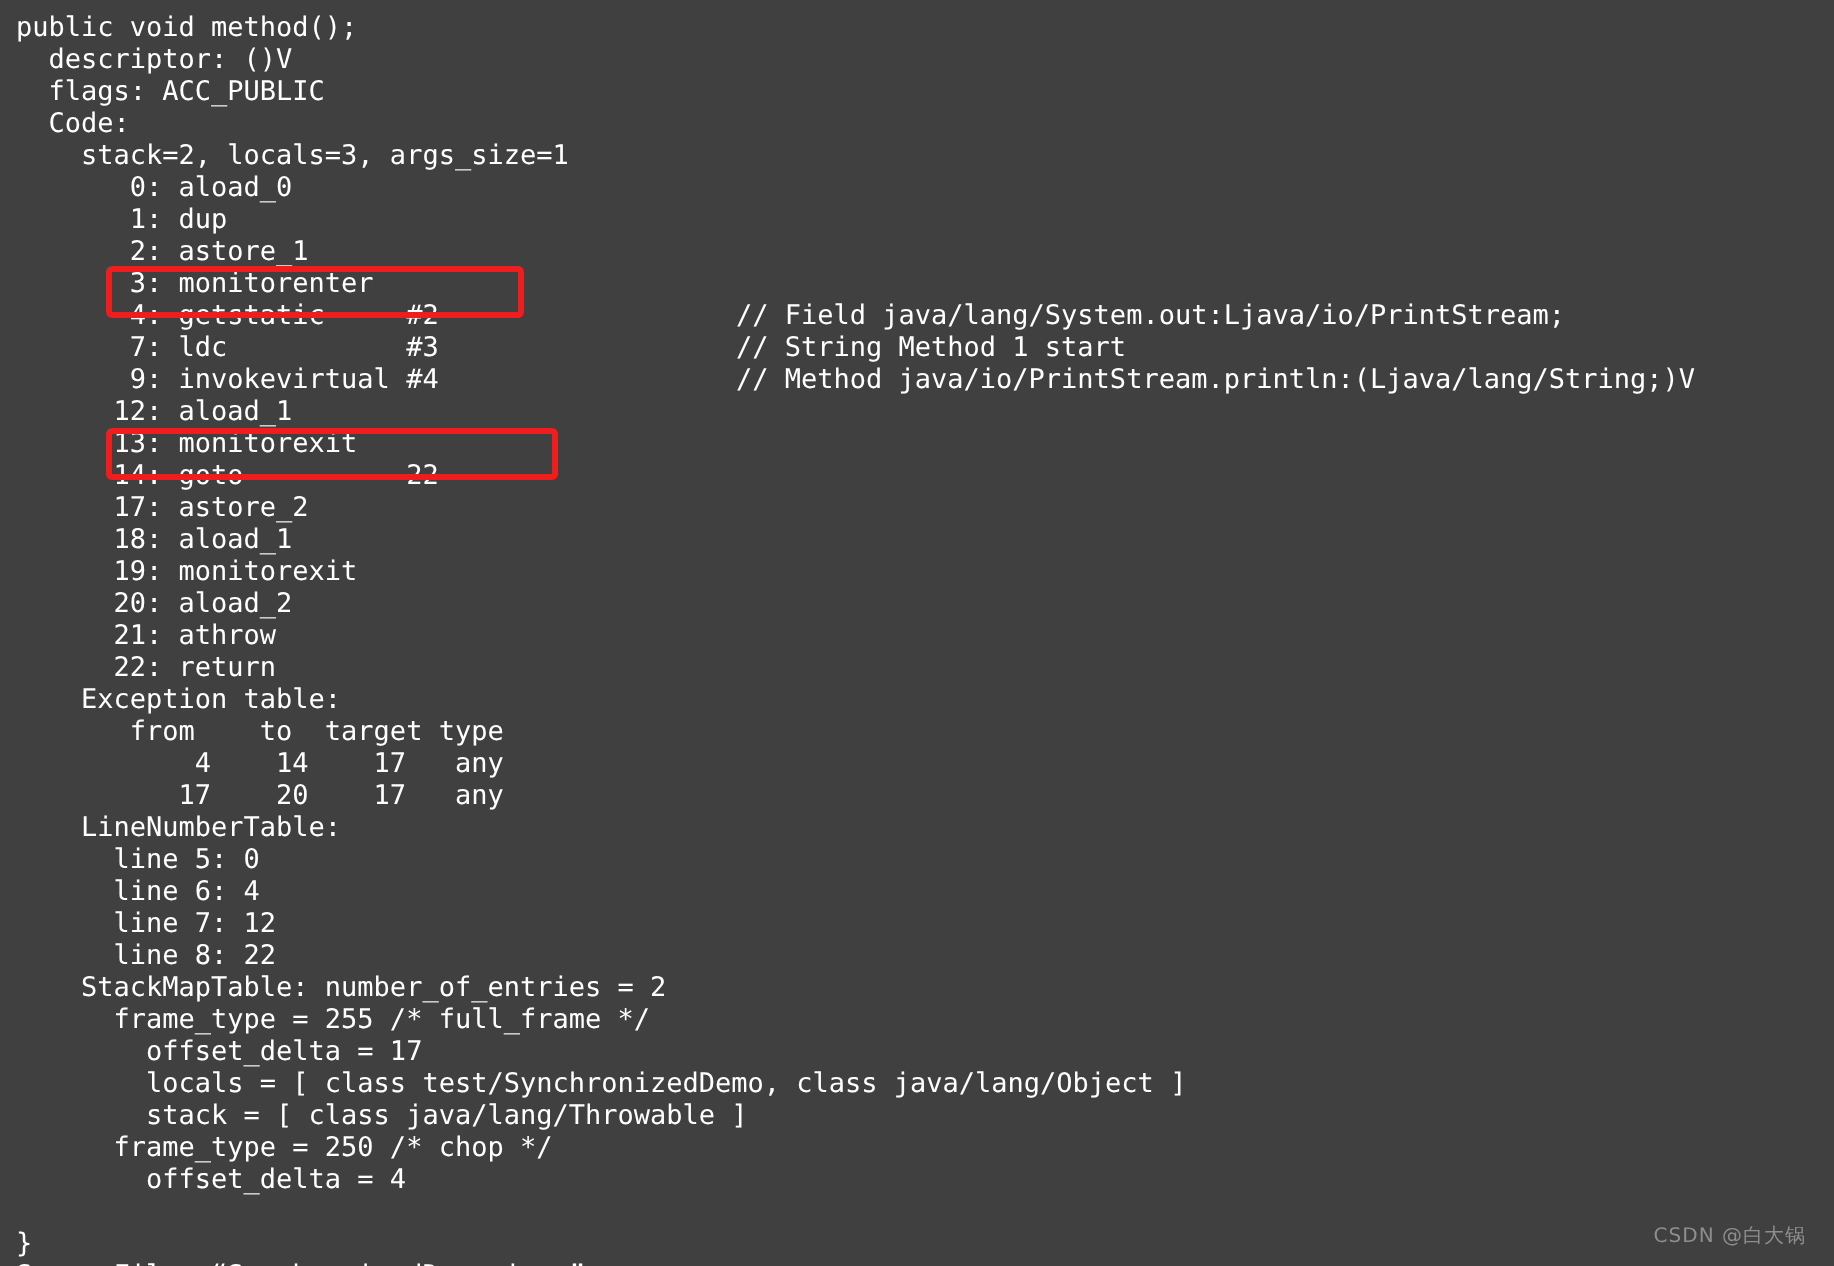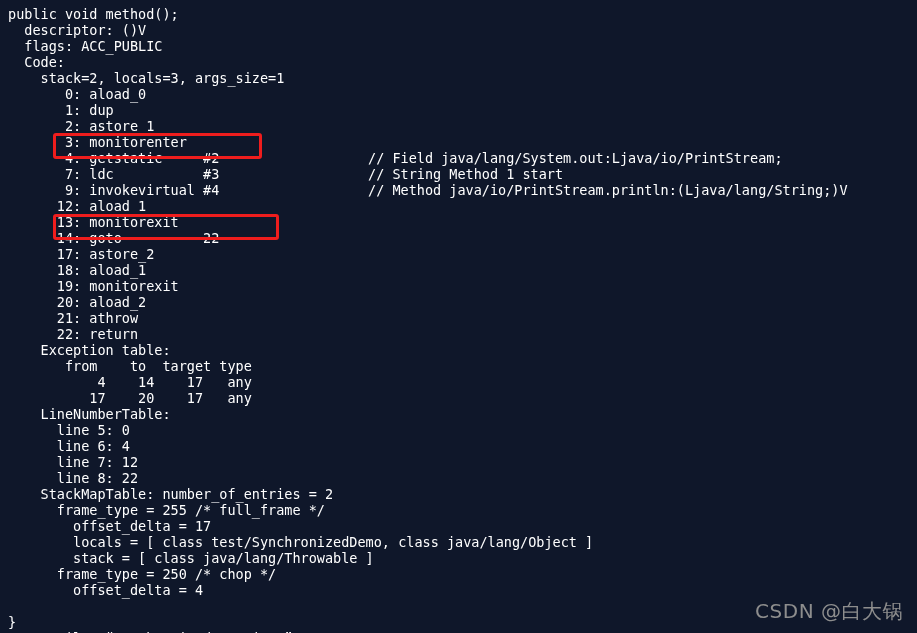--- a/index.html
+++ b/index.html
@@ -14,21 +14,21 @@
     position: relative;
     font-family: "DejaVu Sans Mono", "Liberation Mono", monospace;
   }
 
   #terminal {
     position: absolute;
     left: 0;
     top: 0;
     width: 917px;
     height: 633px;
-    background: #0f172a;
+    background: #404040;
   }
 
   .code-layer {
     position: absolute;
     left: 0;
     top: 0;
     width: 917px;
     height: 633px;
     padding: 0;
     margin: 0;
@@ -75,21 +75,21 @@
     background: transparent;
     pointer-events: none;
   }
 
   .watermark {
     position: absolute;
     right: 14px;
     bottom: 8px;
     color: #8d8d8d;
     font-family: "DejaVu Sans", "Liberation Sans", sans-serif;
-    font-size: 20px;
+    font-size: 10px;
     letter-spacing: 0.5px;
     white-space: pre;
   }
 </style>
 </head>
 <body>
 
 <div id="terminal">
 
   <pre class="code-layer" id="code-layer"><span class="code-line">public void method();</span><span class="code-line">  descriptor: ()V</span><span class="code-line">  flags: ACC_PUBLIC</span><span class="code-line">  Code:</span><span class="code-line">    stack=2, locals=3, args_size=1</span><span class="code-line">       0: aload_0</span><span class="code-line">       1: dup</span><span class="code-line">       2: astore_1</span><span class="code-line">       3: monitorenter</span><span class="code-line">       4: getstatic     #2</span><span class="code-line">       7: ldc           #3</span><span class="code-line">       9: invokevirtual #4</span><span class="code-line">      12: aload_1</span><span class="code-line">      13: monitorexit</span><span class="code-line">      14: goto          22</span><span class="code-line">      17: astore_2</span><span class="code-line">      18: aload_1</span><span class="code-line">      19: monitorexit</span><span class="code-line">      20: aload_2</span><span class="code-line">      21: athrow</span><span class="code-line">      22: return</span><span class="code-line">    Exception table:</span><span class="code-line">       from    to  target type</span><span class="code-line">           4    14    17   any</span><span class="code-line">          17    20    17   any</span><span class="code-line">    LineNumberTable:</span><span class="code-line">      line 5: 0</span><span class="code-line">      line 6: 4</span><span class="code-line">      line 7: 12</span><span class="code-line">      line 8: 22</span><span class="code-line">    StackMapTable: number_of_entries = 2</span><span class="code-line">      frame_type = 255 /* full_frame */</span><span class="code-line">        offset_delta = 17</span><span class="code-line">        locals = [ class test/SynchronizedDemo, class java/lang/Object ]</span><span class="code-line">        stack = [ class java/lang/Throwable ]</span><span class="code-line">      frame_type = 250 /* chop */</span><span class="code-line">        offset_delta = 4</span><span class="code-line">&nbsp;</span><span class="code-line">}</span><span class="code-line">SourceFile: “SynchronizedDemo.java”</span></pre>

